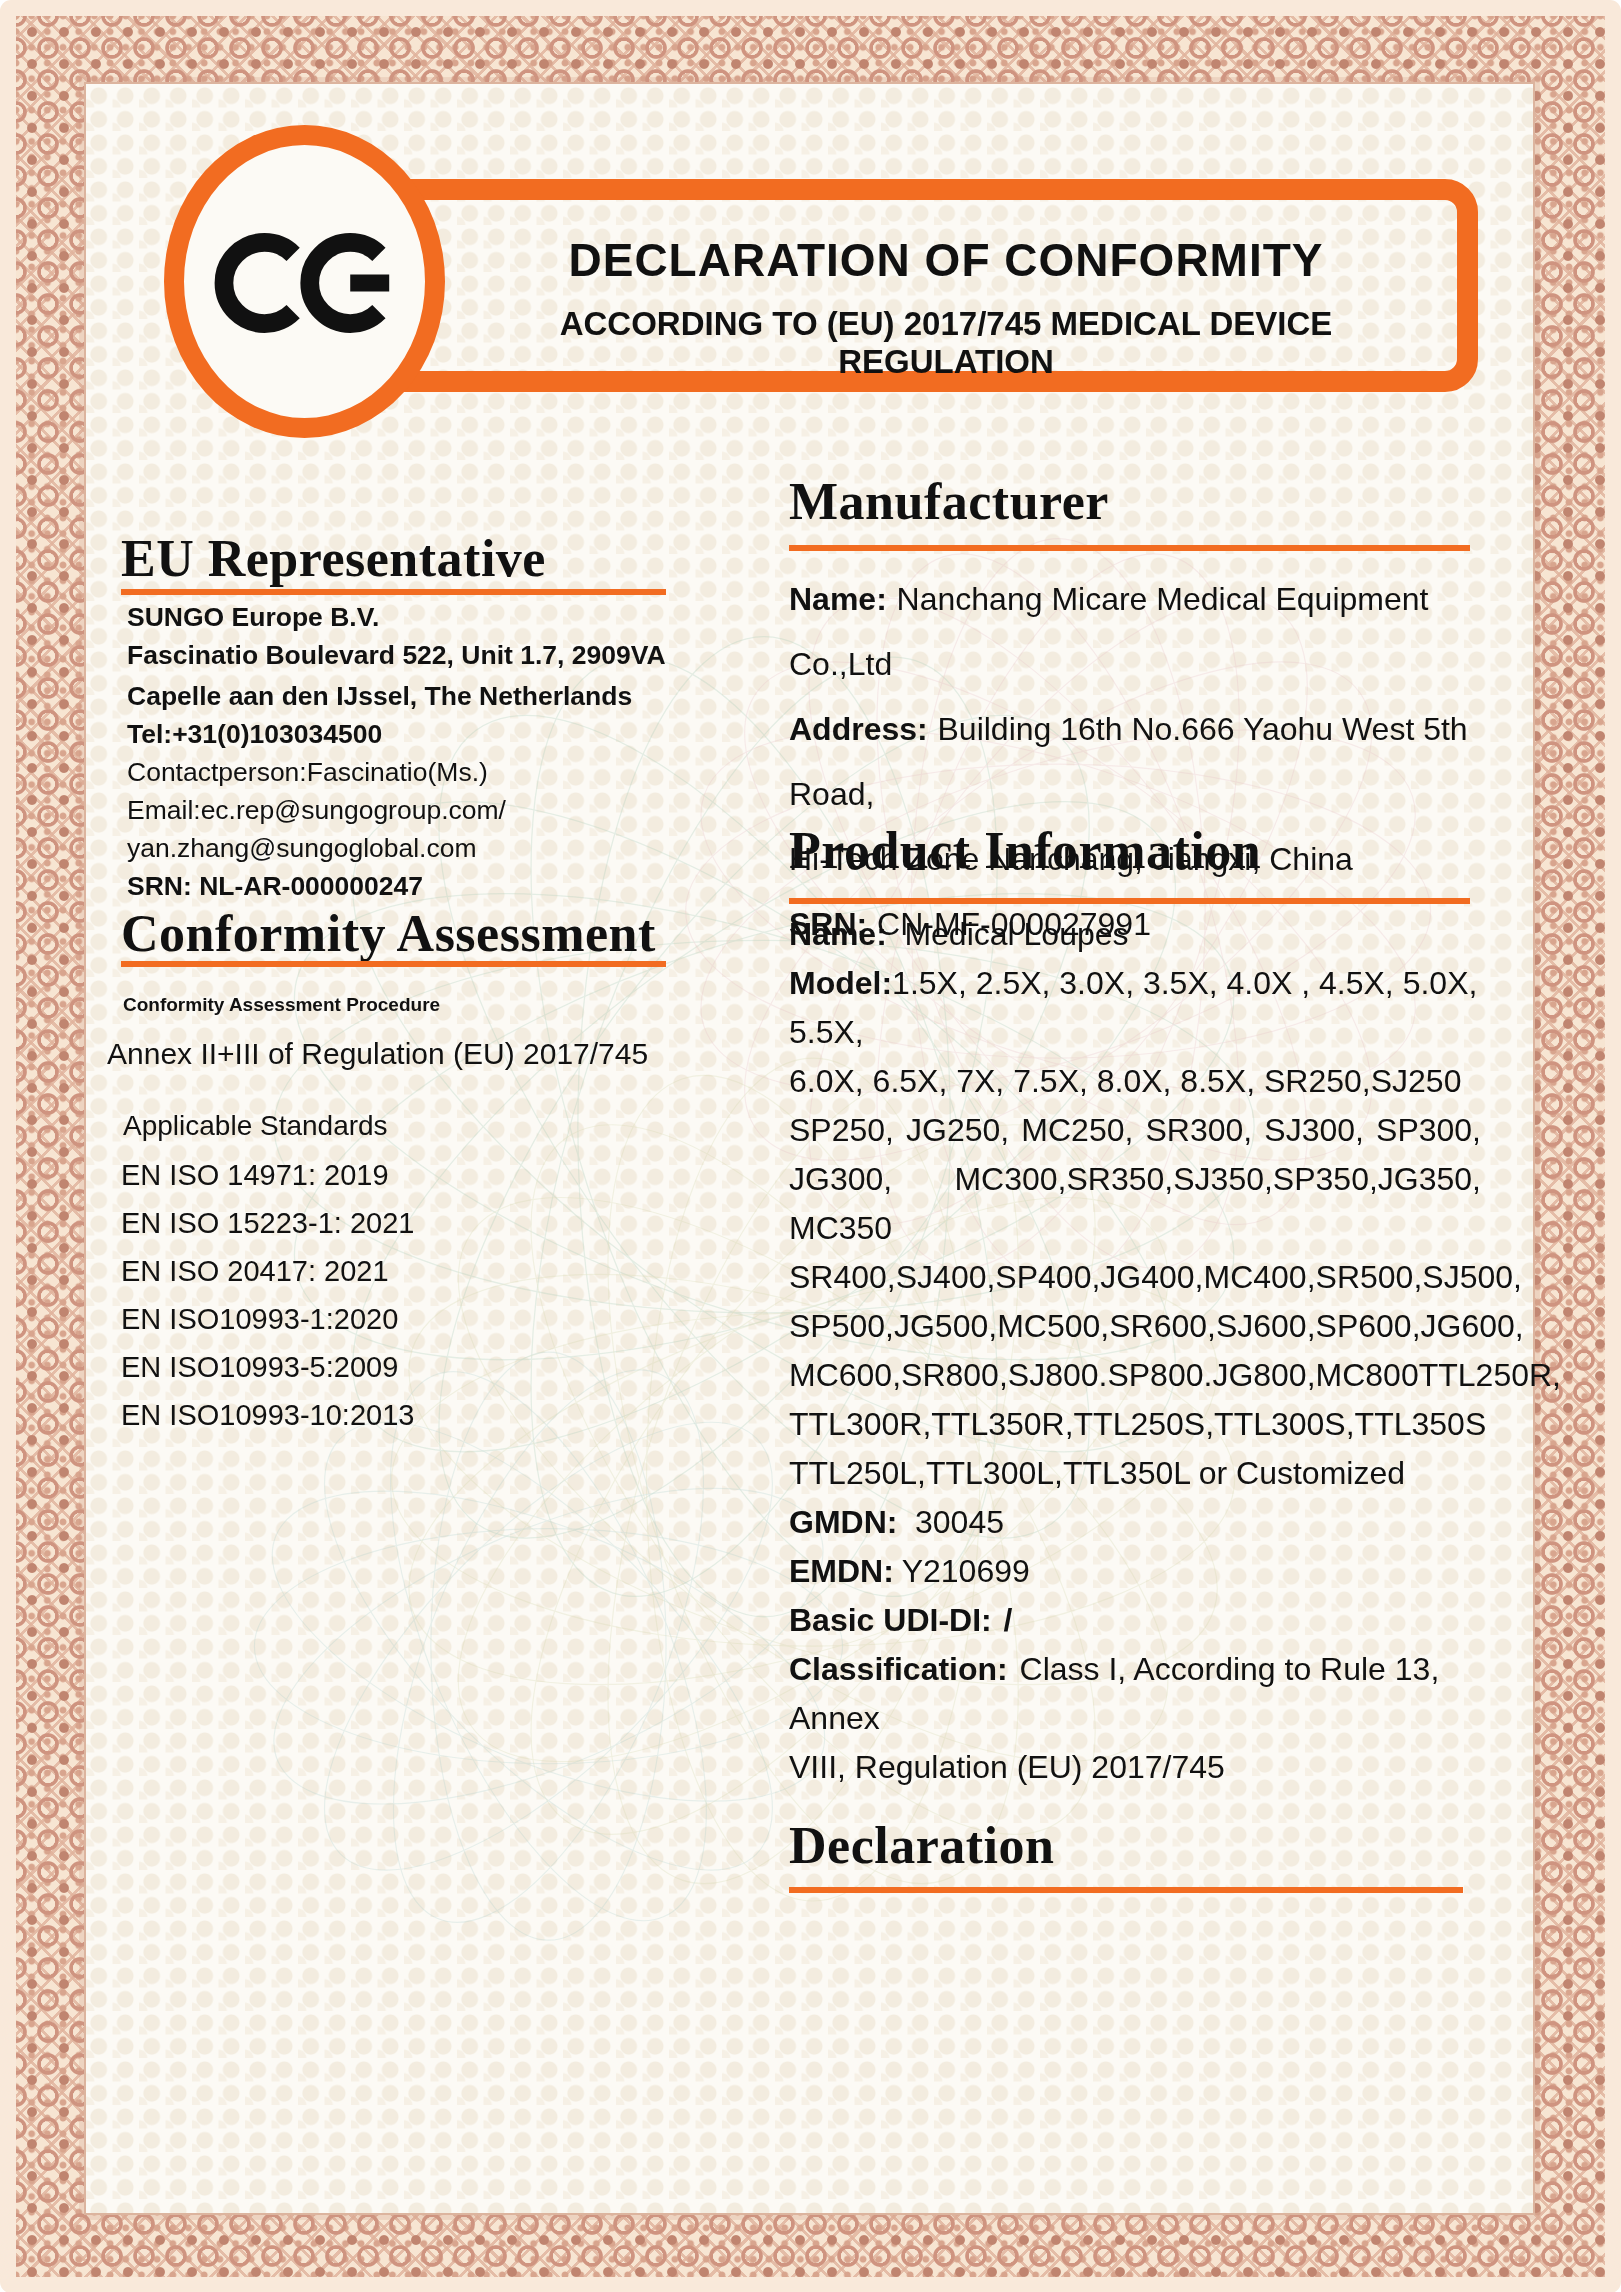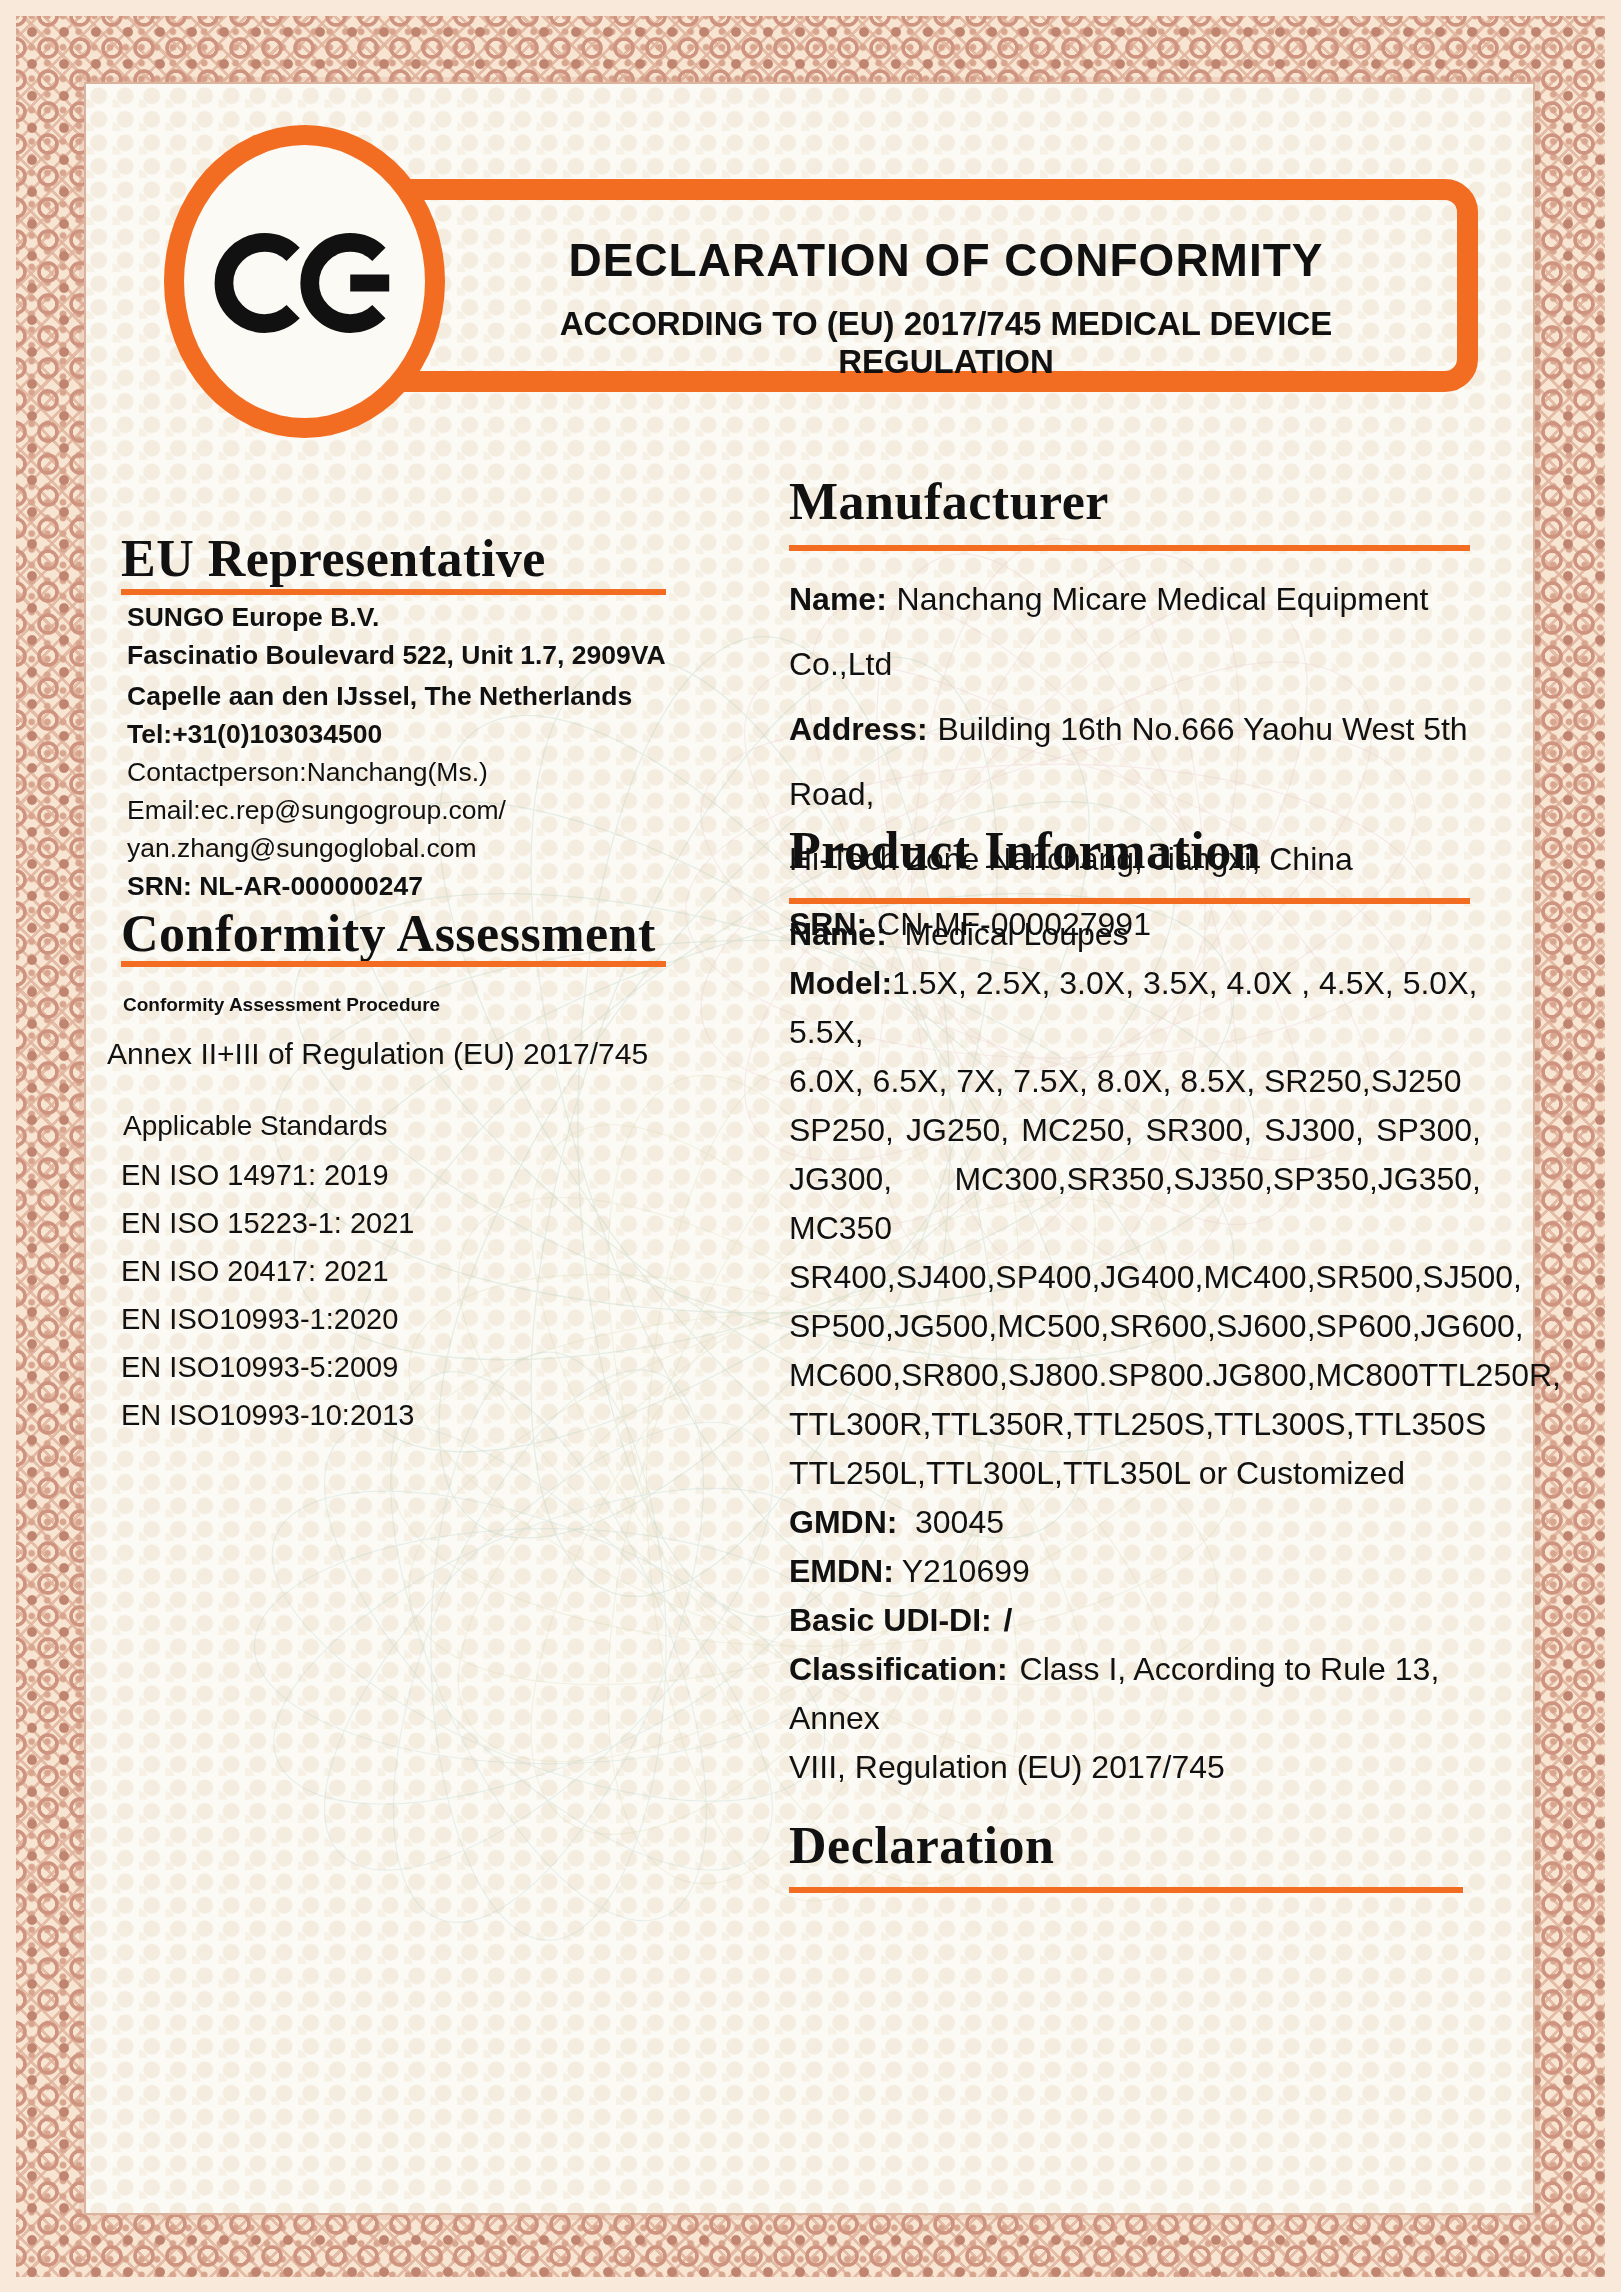--- a/index.html
+++ b/index.html
@@ -1,17 +1,17 @@
 <!DOCTYPE html>
 <html><head>
 <meta charset="utf-8">
 <style>
   html,body{margin:0;padding:0;width:1621px;height:2293px;overflow:hidden;
     font-family:"Liberation Sans", sans-serif;color:#111;}
-  .page{position:relative;width:1621px;height:2293px;background:#f9e9da;}
+  .page{position:relative;width:1621px;height:2293px;background:#f9e9da;border-radius:11px;}
 
   
   .lace-frame{position:absolute;inset:15.7px;
     background-color:#f7e5d2;
     background-image:
       radial-gradient(circle, #c08570 0 4.4px, transparent 5.4px),
       radial-gradient(circle, transparent 6.9px, #cf9480 7.4px 10.3px, transparent 11.3px),
       radial-gradient(circle, #d8a58e 0 2.9px, transparent 3.9px),
       repeating-linear-gradient(45deg, rgba(224,178,156,.8) 0 2.9px, transparent 2.9px 14.7px),
       repeating-linear-gradient(-45deg, rgba(224,178,156,.8) 0 2.9px, transparent 2.9px 14.7px);
@@ -135,21 +135,21 @@
     </svg>
   </div>
 
   <div class="h1" style="left:121px;top:529px;">EU Representative</div>
   <div class="hline" style="left:121px;top:589px;width:545px;"></div>
   <div class="block eu-lines">
     <div class="b">SUNGO Europe B.V.</div>
     <div class="b">Fascinatio Boulevard 522, Unit 1.7, 2909VA</div>
     <div class="b" style="margin-top:2.9px;">Capelle aan den IJssel, The Netherlands</div>
     <div class="b">Tel:+31(0)103034500</div>
-    <div>Contactperson:Nanchang(Ms.)</div>
+    <div>Contactperson:Fascinatio(Ms.)</div>
     <div>Email:ec.rep@sungogroup.com/</div>
     <div>yan.zhang@sungoglobal.com</div>
     <div class="b">SRN: NL-AR-000000247</div>
   </div>
 
   <div class="h1" style="left:121px;top:904px;">Conformity Assessment</div>
   <div class="hline" style="left:121px;top:961px;width:545px;"></div>
   <div class="block ca-proc-label">Conformity Assessment Procedure</div>
   <div class="block ca-proc-value">Annex II+III of Regulation (EU) 2017/745</div>
   <div class="block ca-std-label">Applicable Standards</div>

